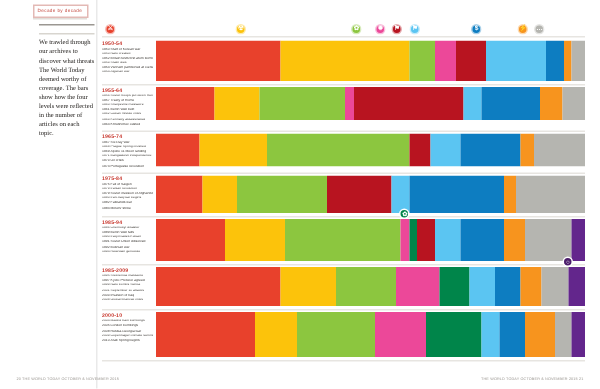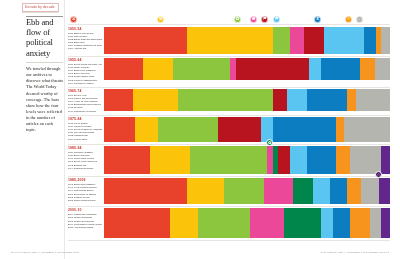--- a/index.html
+++ b/index.html
@@ -89,21 +89,20 @@
 
 <div id="page">
 
   <div class="fold" style="left:64px;"></div>
 
   <div class="tag">Decade by decade</div>
   <div class="tag-rule"></div>
 
   <div class="lcol-toprule"></div>
   <div class="lcol">
-    <div class="headline">Ebb and flow of political anxiety</div>
     <div class="hl-rule"></div>
     <div class="standfirst">We trawled through our archives to discover what threats The World Today deemed worthy of coverage. The bars show how the four levels were reflected in the number of articles on each topic.</div>
   </div>
 
   <div class="chart">
     <div class="iconstrip">
         <div class="ic" title="War and conflict" style="left: 2px; top: 2.6px; background: rgb(232, 65, 44);">
           <span>⚔</span>
         </div>
         <div class="ic" title="Nuclear threat" style="left: 89px; top: 2.6px; background: rgb(252, 195, 11);">

